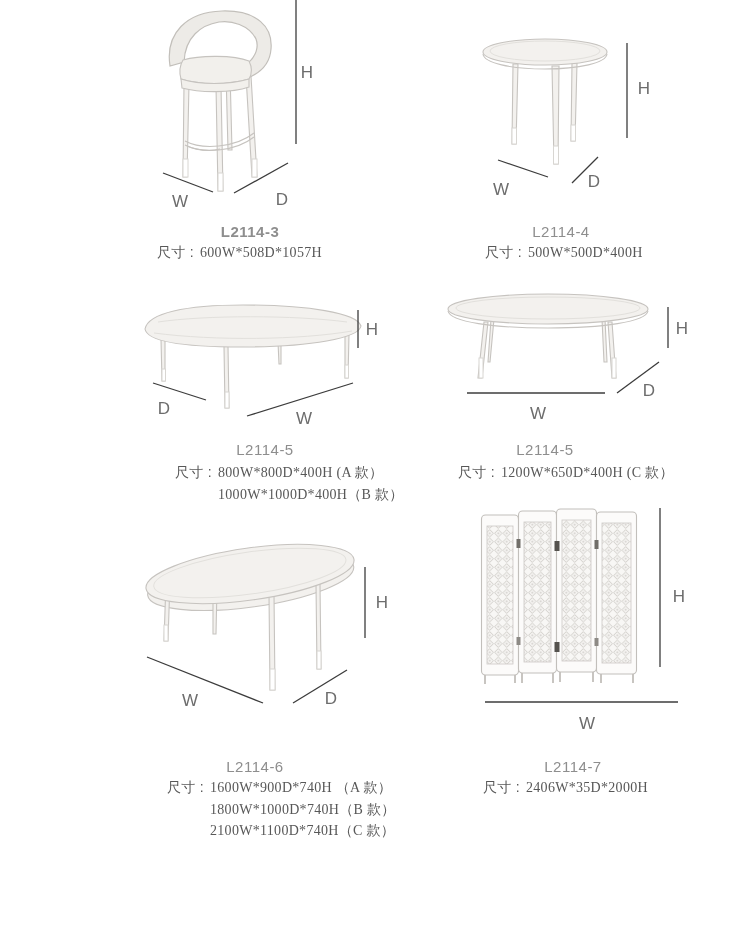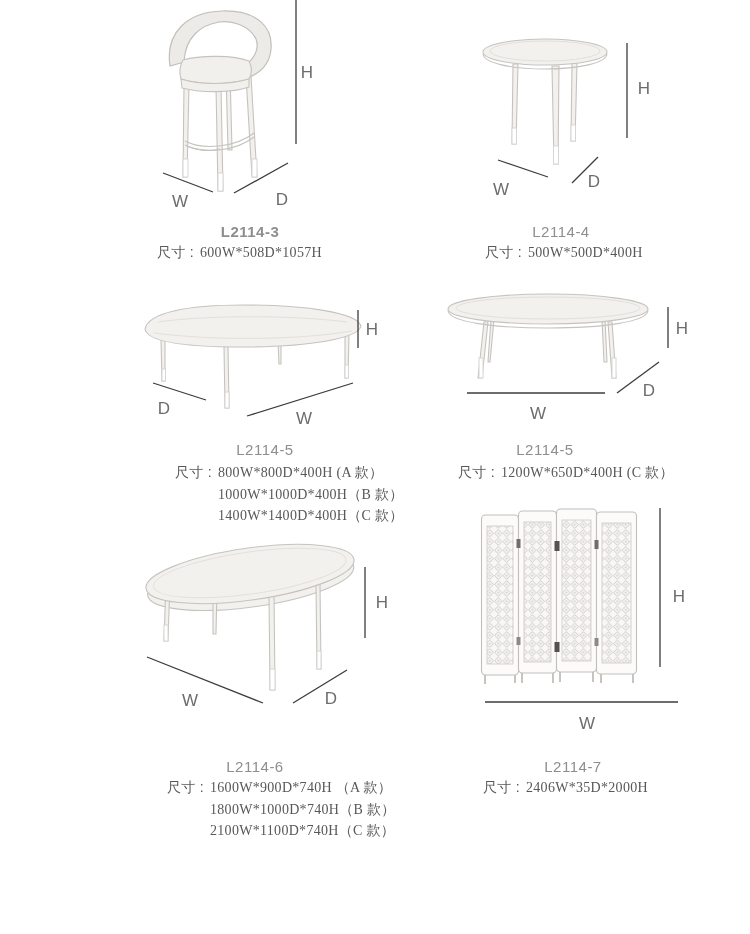--- a/index.html
+++ b/index.html
@@ -124,21 +124,20 @@
       <text class="dim-label" x="34" y="124">D</text>
       <line class="dim" x1="117" y1="126" x2="223" y2="93"></line>
       <text class="dim-label" x="174" y="134">W</text>
     </svg>
     <div class="title" style="left:165px; top:442px;">L2114-5</div>
     <div class="spec" style="left:175px; top:462px;">
       <span class="prefix">尺寸 :</span>
       <div class="spec-lines">
         <div>800W*800D*400H (A 款）</div>
         <div>1000W*1000D*400H（B 款）</div>
-        <div>1400W*1400D*400H（C 款）</div>
       </div>
     </div>
   </section>
 
   <section>
     <svg class="drawing" style="left:440px; top:285px;" width="260" height="145" viewBox="0 0 260 145">
       <polygon class="skf" points="51,34 54,34 50,77 48,77"></polygon>
       <polygon class="skf" points="162,34 165,34 167,77 164,77"></polygon>
       <polygon class="skf" points="44,37 48,37 42,93 38,93"></polygon>
       <rect class="tip" x="39" y="73" width="4" height="20"></rect>

